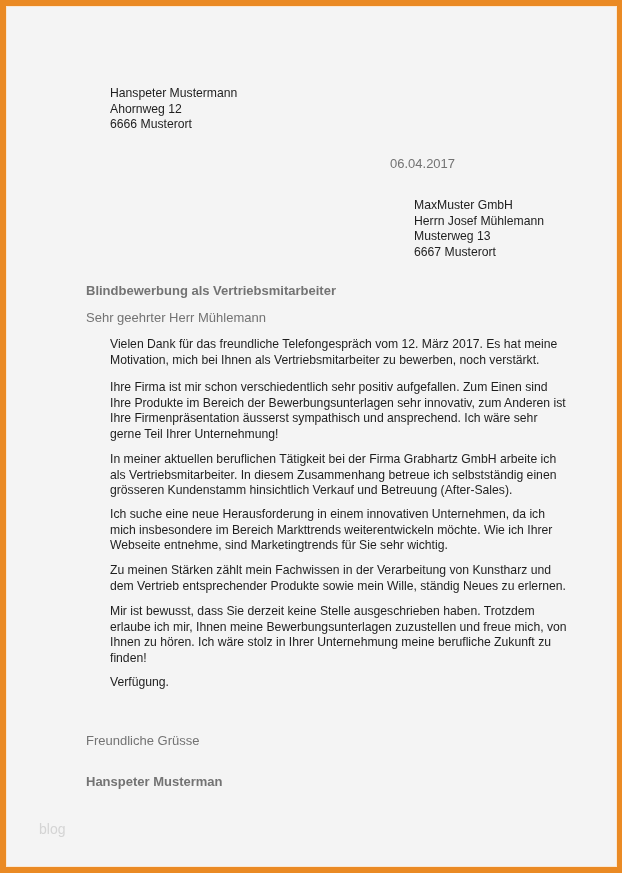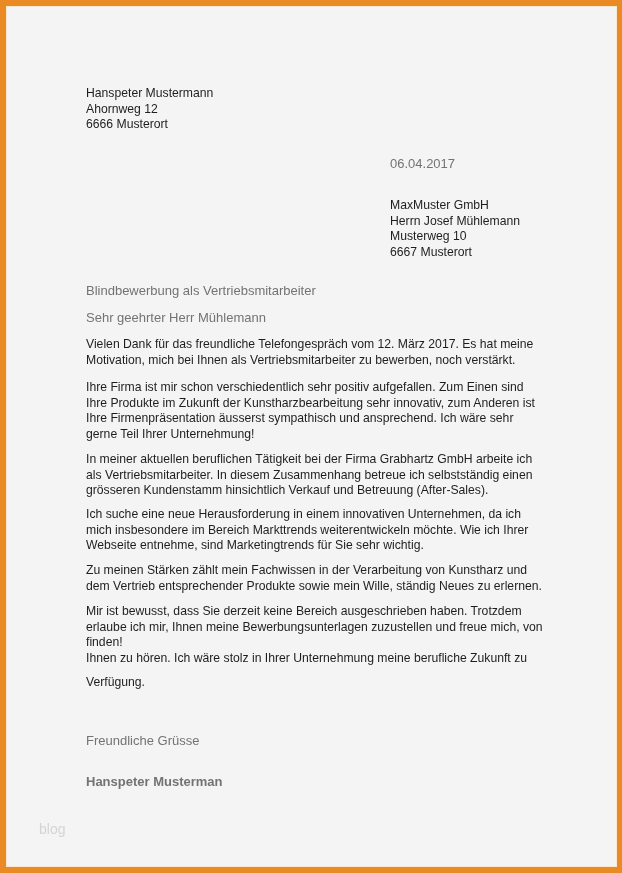--- a/index.html
+++ b/index.html
@@ -23,23 +23,23 @@
       border: 1px solid #fbe8d3;
       pointer-events: none;
     }
     .txt {
       position: absolute;
       font-size: 13px;
       line-height: 15.6px;
       color: #737373;
       white-space: pre;
     }
-    .block { position: absolute; }
+    .block { position: absolute; margin-left: 24px; }
     .block .line { display: block; font-size: 12.2px; line-height: 15.6px; color: #1e1e1e; white-space: pre; }
-    .bold { font-weight: normal; }
+    .bold { font-weight: bold; }
     .watermark {
       position: absolute; left: 39px; top: 821px;
       font-size: 14px; color: #d4d4d4;
     }
   </style>
 </head>
 <body>
 
 <div class="frame">
 
@@ -47,36 +47,36 @@
     <span class="line">Hanspeter Mustermann</span>
     <span class="line">Ahornweg 12</span>
     <span class="line">6666 Musterort</span>
   </div>
 
   <div class="txt" style="left:384px; top:150px;">06.04.2017</div>
 
   <div class="block" style="left:384px; top:192px;">
     <span class="line">MaxMuster GmbH</span>
     <span class="line">Herrn Josef Mühlemann</span>
-    <span class="line">Musterweg 10</span>
+    <span class="line">Musterweg 13</span>
     <span class="line">6667 Musterort</span>
   </div>
 
   <div class="txt bold" style="left:80px; top:277px;">Blindbewerbung als Vertriebsmitarbeiter</div>
 
   <div class="txt" style="left:80px; top:304px;">Sehr geehrter Herr Mühlemann</div>
 
   <div class="block" style="left:80px; top:331px;">
     <span class="line">Vielen Dank für das freundliche Telefongespräch vom 12. März 2017. Es hat meine</span>
     <span class="line">Motivation, mich bei Ihnen als Vertriebsmitarbeiter zu bewerben, noch verstärkt.</span>
   </div>
 
   <div class="block" style="left:80px; top:374px;">
     <span class="line">Ihre Firma ist mir schon verschiedentlich sehr positiv aufgefallen. Zum Einen sind</span>
-    <span class="line">Ihre Produkte im Zukunft der Kunstharzbearbeitung sehr innovativ, zum Anderen ist</span>
+    <span class="line">Ihre Produkte im Bereich der Bewerbungsunterlagen sehr innovativ, zum Anderen ist</span>
     <span class="line">Ihre Firmenpräsentation äusserst sympathisch und ansprechend. Ich wäre sehr</span>
     <span class="line">gerne Teil Ihrer Unternehmung!</span>
   </div>
 
   <div class="block" style="left:80px; top:446px;">
     <span class="line">In meiner aktuellen beruflichen Tätigkeit bei der Firma Grabhartz GmbH arbeite ich</span>
     <span class="line">als Vertriebsmitarbeiter. In diesem Zusammenhang betreue ich selbstständig einen</span>
     <span class="line">grösseren Kundenstamm hinsichtlich Verkauf und Betreuung (After-Sales).</span>
   </div>
 
@@ -85,24 +85,24 @@
     <span class="line">mich insbesondere im Bereich Markttrends weiterentwickeln möchte. Wie ich Ihrer</span>
     <span class="line">Webseite entnehme, sind Marketingtrends für Sie sehr wichtig.</span>
   </div>
 
   <div class="block" style="left:80px; top:557px;">
     <span class="line">Zu meinen Stärken zählt mein Fachwissen in der Verarbeitung von Kunstharz und</span>
     <span class="line">dem Vertrieb entsprechender Produkte sowie mein Wille, ständig Neues zu erlernen.</span>
   </div>
 
   <div class="block" style="left:80px; top:598px;">
-    <span class="line">Mir ist bewusst, dass Sie derzeit keine Bereich ausgeschrieben haben. Trotzdem</span>
+    <span class="line">Mir ist bewusst, dass Sie derzeit keine Stelle ausgeschrieben haben. Trotzdem</span>
     <span class="line">erlaube ich mir, Ihnen meine Bewerbungsunterlagen zuzustellen und freue mich, von</span>
+    <span class="line">Ihnen zu hören. Ich wäre stolz in Ihrer Unternehmung meine berufliche Zukunft zu</span>
     <span class="line">finden!</span>
-    <span class="line">Ihnen zu hören. Ich wäre stolz in Ihrer Unternehmung meine berufliche Zukunft zu</span>
   </div>
 
   <div class="block" style="left:80px; top:669px;">
     <span class="line">Verfügung.</span>
   </div>
 
   <div class="txt" style="left:80px; top:727px;">Freundliche Grüsse</div>
 
   <div class="txt" style="left:80px; top:768px;font-weight:bold;">Hanspeter Musterman</div>
 

